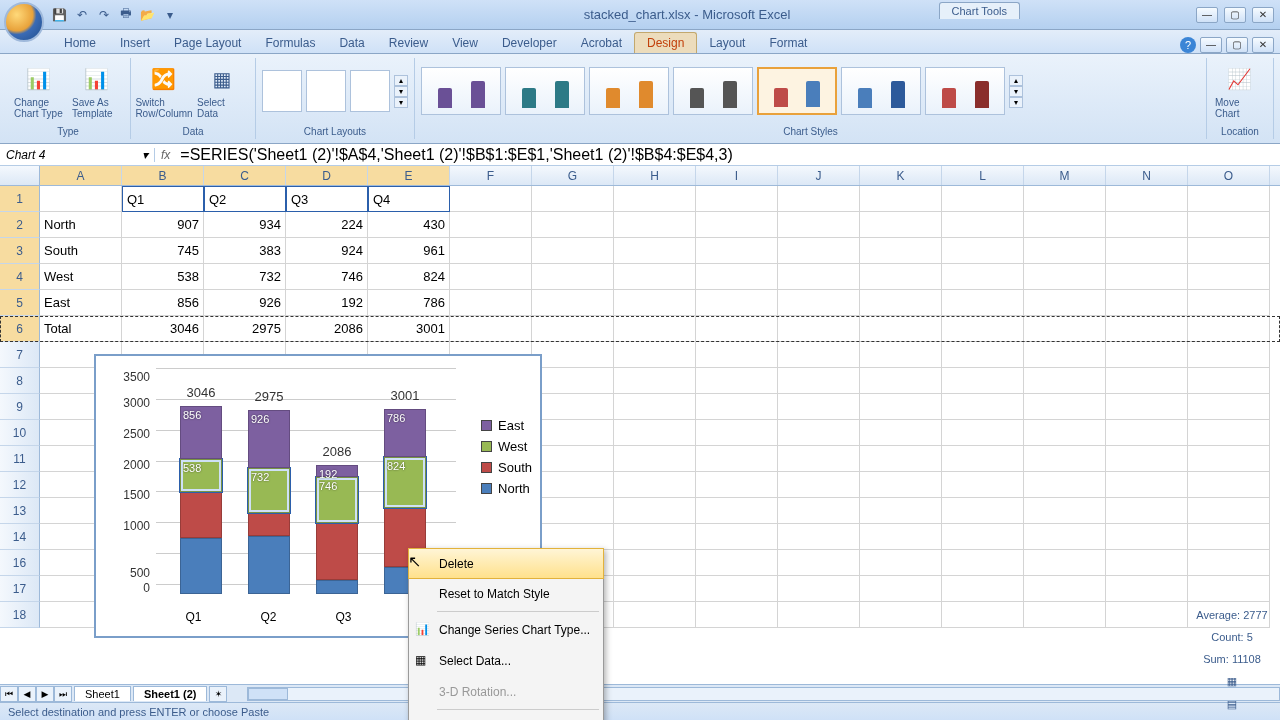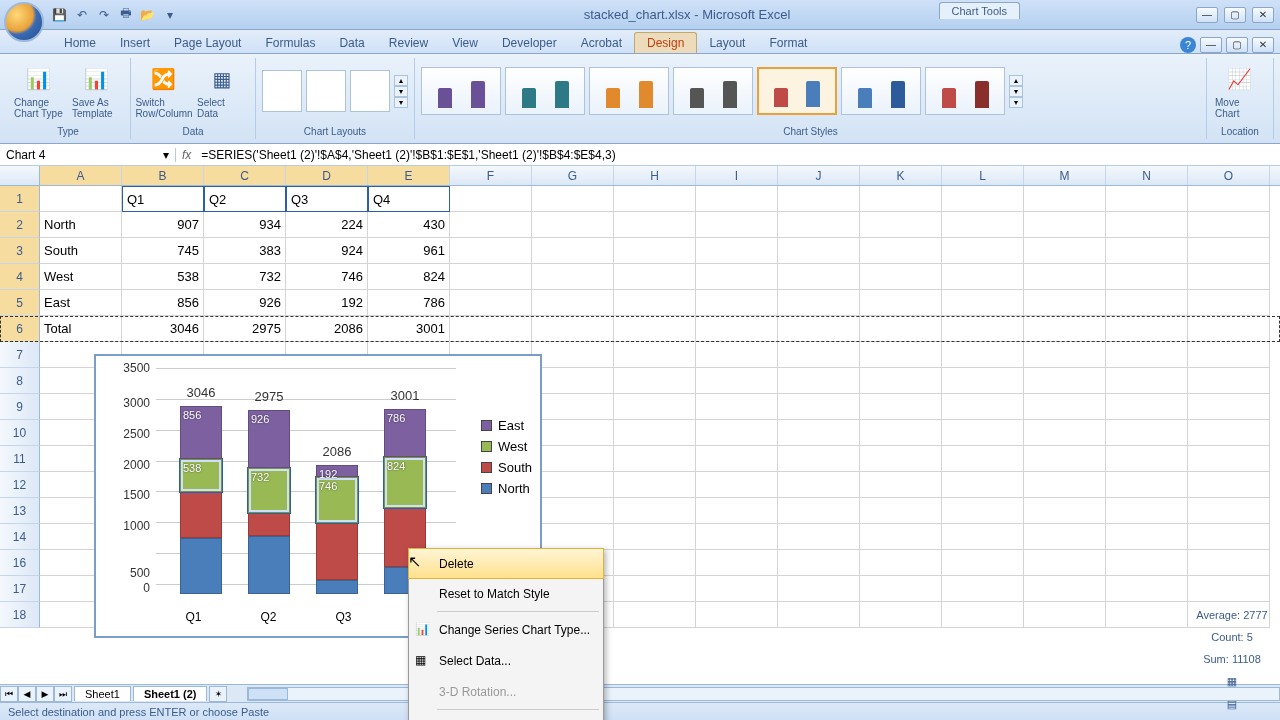--- a/index.html
+++ b/index.html
@@ -31,23 +31,23 @@
 .big-btn .ico { width:32px; height:32px; display:flex; align-items:center; justify-content:center; font-size:20px;}
 .layout-thumb { width:40px; height:42px; border:1px solid #adc2dc; background:#fff; }
 .style-thumb { width:80px; height:48px; border:1px solid #adc2dc; background:linear-gradient(#fff,#eaf2fb); display:flex; align-items:flex-end; justify-content:space-around; padding:6px;}
 .style-thumb.selected { border:2px solid #e9a13b; background:#fdf3e1;}
 .style-bar { width:14px; border-radius:2px 2px 0 0;}
 .thumb-scroll { width:14px; display:flex; flex-direction:column; }
 .thumb-scroll div{ flex:1; border:1px solid #adc2dc; background:#eaf2fb; font-size:8px; text-align:center;}
 
 
 .formula-bar { height:22px; border-bottom:1px solid #b5cce6; display:flex; align-items:center; font-size:12px;}
-.name-box { width:176px; border-right:1px solid #b5cce6; padding:0 6px; display:flex; align-items:center; justify-content:space-between;}
+.name-box { width:155px; border-right:1px solid #b5cce6; padding:0 6px; display:flex; align-items:center; justify-content:space-between;font-style:italic;}
 .fx-label { padding:0 6px; color:#666; font-style:italic;}
-.formula-input { flex:1; padding:0 4px; font-size:12px;}
+.formula-input { flex:1; padding:0 4px; font-size:16px;}
 
 
 .grid-area { position:relative; height: 526px; overflow:hidden; background:#fff;}
 .col-headers { display:flex; height:20px; background:linear-gradient(#f4f8fd,#dce8f6); border-bottom:1px solid #9db9d9;}
 .corner { width:40px; border-right:1px solid #9db9d9;}
 .col-h { width:82px; border-right:1px solid #c5d6ea; text-align:center; font-size:12px; color:#3b5c8c; line-height:20px;}
 .col-h.sel { background:#f7dca0; }
 .rows { }
 .row { display:flex; height:26px; }
 .row-h { width:40px; background:linear-gradient(90deg,#f4f8fd,#dce8f6); border-right:1px solid #9db9d9; border-bottom:1px solid #c5d6ea; text-align:center; font-size:12px; color:#3b5c8c; line-height:26px;}
@@ -569,21 +569,21 @@
   <div class="chart-obj">
     <div class="chart-area">
       <div class="yaxis" id="yaxis">
           <div class="ytick" style="top: 228px;">0</div>
           <div class="ytick" style="top: 213px;">500</div>
           <div class="ytick" style="top: 166.286px;">1000</div>
           <div class="ytick" style="top: 135.429px;">1500</div>
           <div class="ytick" style="top: 104.571px;">2000</div>
           <div class="ytick" style="top: 73.7143px;">2500</div>
           <div class="ytick" style="top: 42.8571px;">3000</div>
-          <div class="ytick" style="top: 8px;">3500</div>
+          <div class="ytick" style="top: 17px;">3500</div>
         </div>
       <div class="plot" id="plot">
           <div class="gridline" style="top: 218px;"></div>
           <div class="gridline" style="top: 187.143px;"></div>
           <div class="gridline" style="top: 156.286px;"></div>
           <div class="gridline" style="top: 125.429px;"></div>
           <div class="gridline" style="top: 94.5714px;"></div>
           <div class="gridline" style="top: 63.7143px;"></div>
           <div class="gridline" style="top: 32.8571px;"></div>
           <div class="gridline" style="top: 2px;"></div>

